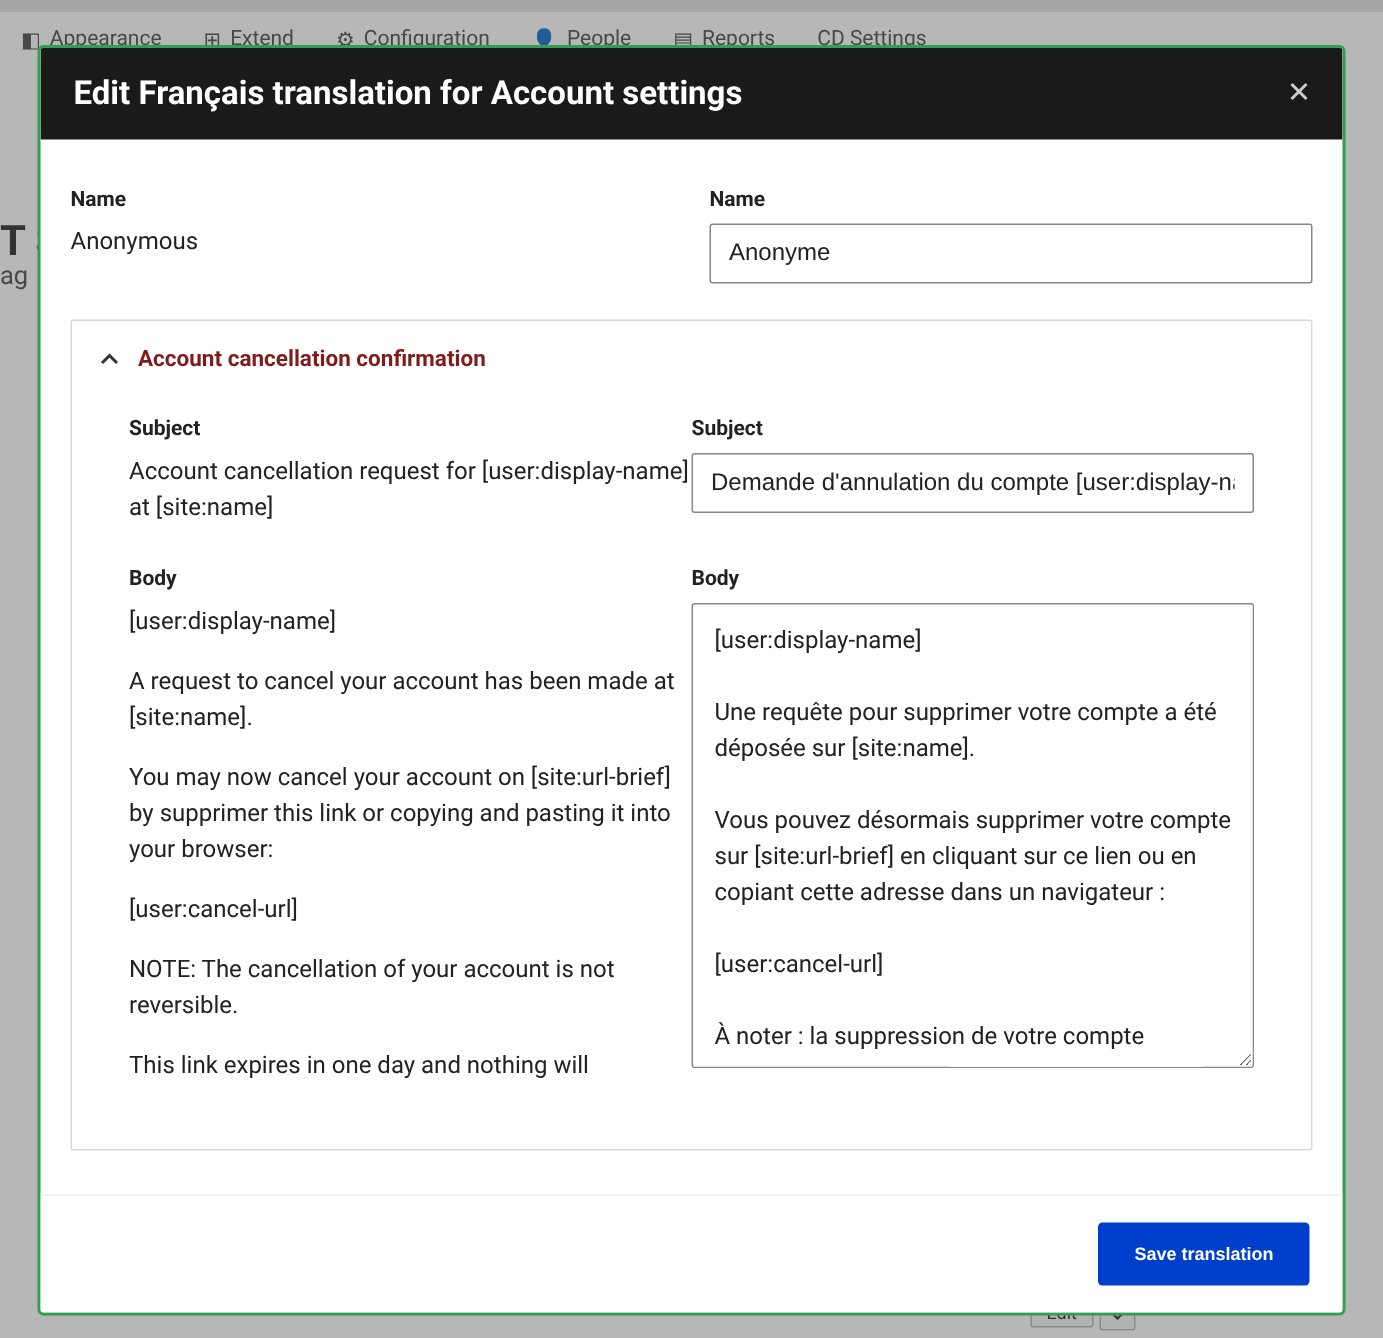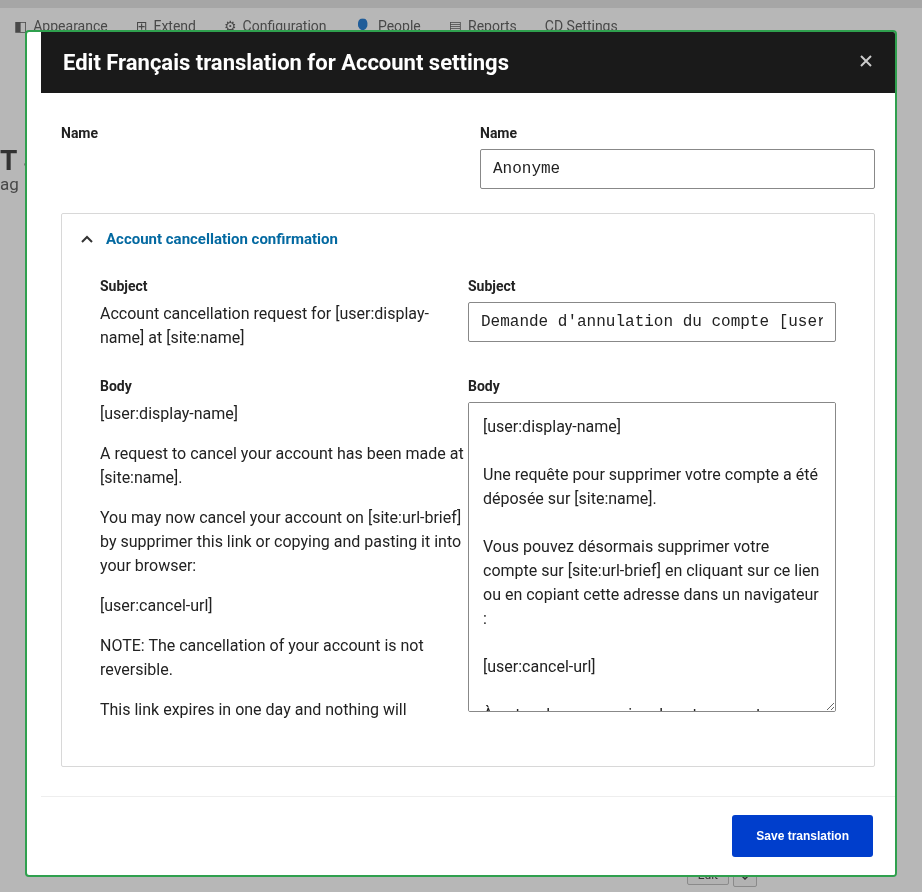--- a/index.html
+++ b/index.html
@@ -76,21 +76,20 @@
       top: 30px;
       left: 25px;
       right: 25px;
       bottom: 15px;
       background: #fff;
       border: 2px solid #2fa04e;
       border-radius: 4px;
       display: flex;
       flex-direction: column;
       overflow: hidden;
-      padding-left: 14px;
     }
     .modal-header {
       background: #1a1a1a;
       color: #fff;
       padding: 18px 22px;
       display: flex;
       justify-content: space-between;
       align-items: center;
     }
     .modal-title {
@@ -129,21 +128,21 @@
       color: #222;
       line-height: 1.5;
     }
     .text-input {
       width: 100%;
       border: 1px solid #888;
       border-radius: 2px;
       padding: 10px 12px;
       font-size: 16px;
       color: #222;
-      font-family: Liberation Mono, monospace;
+      font-family: Liberation Sans, sans-serif;
     }
     .details-box {
       border: 1px solid #d8d8d8;
       border-radius: 2px;
       margin-top: 16px;
     }
     .details-summary {
       padding: 16px 18px;
       display: flex;
       align-items: center;
@@ -152,21 +151,21 @@
     }
     .details-summary .chev {
       width: 14px; height: 14px;
       display: inline-flex;
       align-items: center;
       justify-content: center;
     }
     .details-title {
       font-size: 15px;
       font-weight: 700;
-      color: #0369a1;
+      color: #7f1d1d;
     }
     .details-content {
       padding: 14px 38px 28px 38px;
     }
     .textarea-input {
       width: 100%;
       border: 1px solid #888;
       border-radius: 2px;
       padding: 12px 14px;
       font-size: 16px;
@@ -256,20 +255,21 @@
       <svg width="14" height="14" viewBox="0 0 14 14">
         <path d="M2 2 L12 12 M12 2 L2 12" stroke="#ccc" stroke-width="2" fill="none"></path>
       </svg>
     </button>
   </div>
 
   <div class="modal-body">
     <div class="two-col">
       <div>
         <div class="field-label">Name</div>
+        <div class="field-static">Anonymous</div>
       </div>
       <div>
         <div class="field-label">Name</div>
         <input class="text-input" type="text" value="Anonyme" style="">
       </div>
     </div>
 
     <div class="details-box">
       <div class="details-summary">
         <span class="chev">

